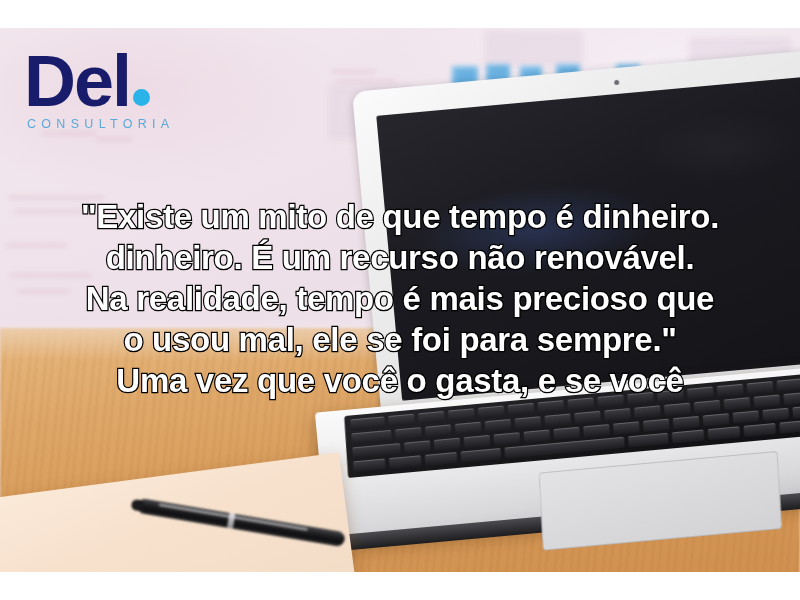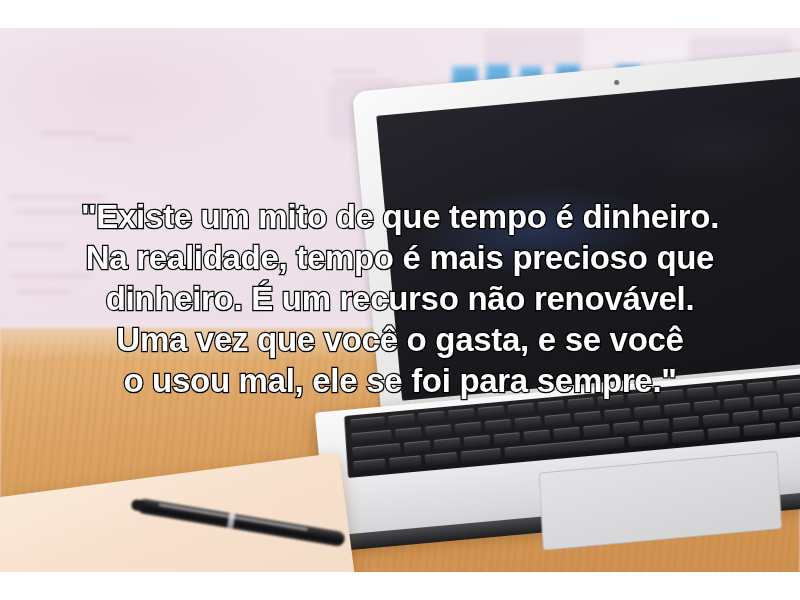--- a/index.html
+++ b/index.html
@@ -399,23 +399,27 @@
       <div class="body"></div>
       <div class="tipL"></div>
       <div class="ring"></div>
       <div class="glint"></div>
     </div>
   </div>
 
   <div class="band top"></div>
   <div class="band bottom"></div>
 
+  <div class="logo">
+    <div class="logo-word"><span>Del</span><span class="logo-dot"></span></div>
+    <div class="logo-sub">CONSULTORIA</div>
+  </div>
 
   <div class="quoteWrap">
     <div class="qline">"Existe um mito de que tempo é dinheiro.</div>
+    <div class="qline">dinheiro. É um recurso não renovável.</div>
     <div class="qline">Na realidade, tempo é mais precioso que</div>
-    <div class="qline">dinheiro. É um recurso não renovável.</div>
+    <div class="qline">o usou mal, ele se foi para sempre."</div>
     <div class="qline">Uma vez que você o gasta, e se você</div>
-    <div class="qline">o usou mal, ele se foi para sempre."</div>
   </div>
 
 
 </div>
 
 </body></html>

